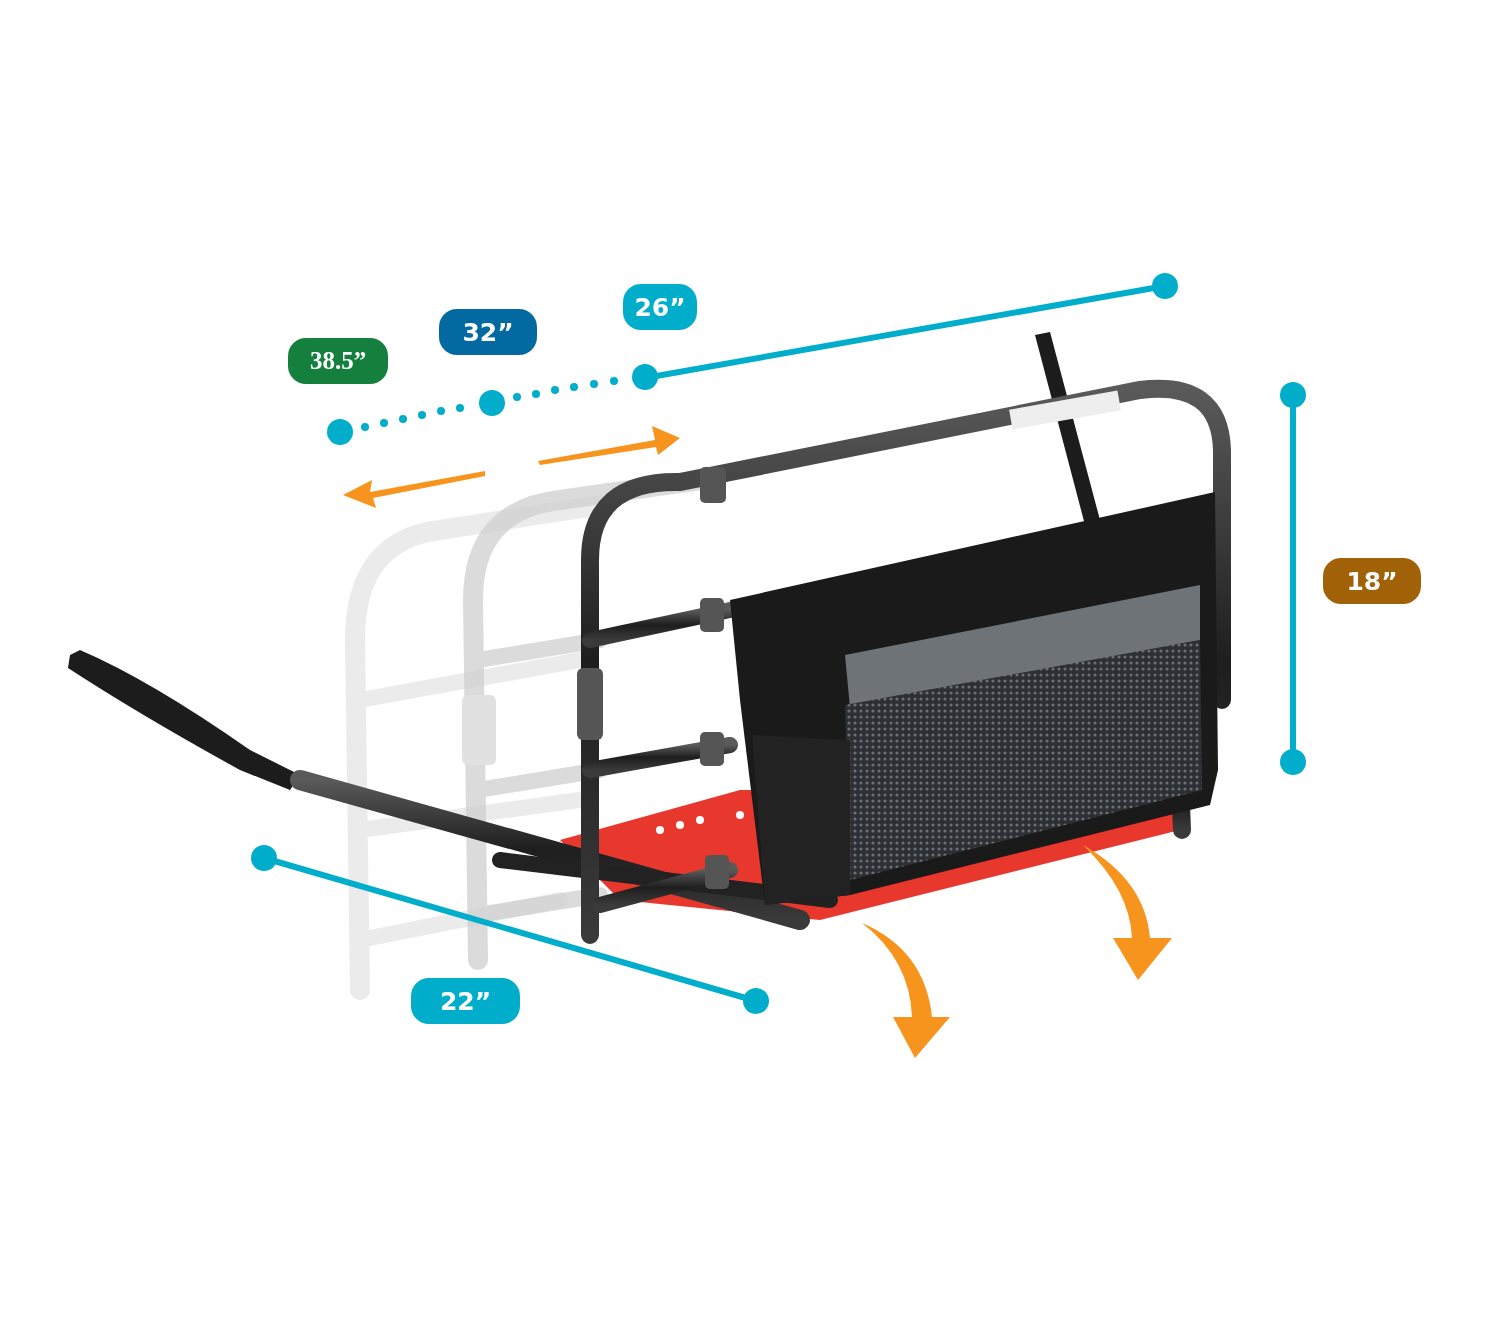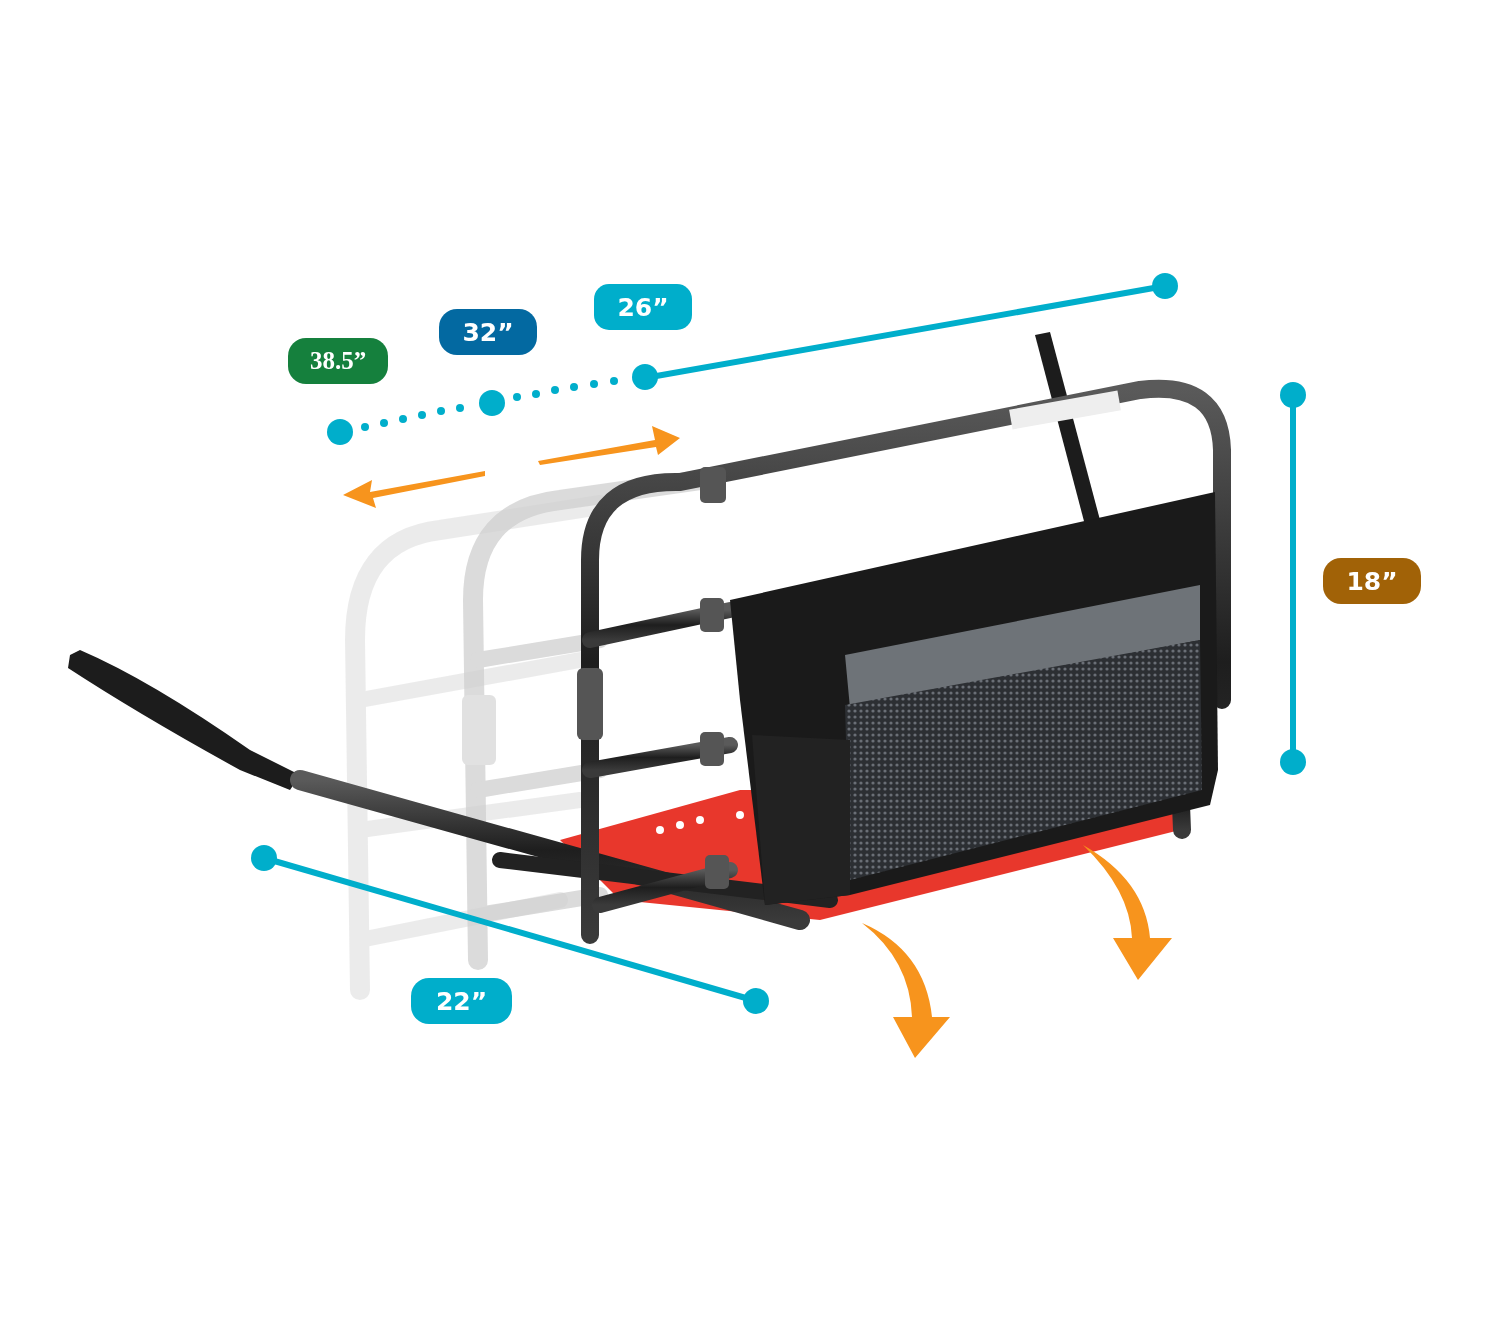--- a/index.html
+++ b/index.html
@@ -128,16 +128,16 @@
     <g fill="#F7941D">
       <path d="M862 923 Q925 950 932 1017 L950 1017 L915 1058 L893 1017 L912 1017 Q910 960 862 923 Z"></path>
     </g>
     <g fill="#F7941D">
       <path d="M1083 845 Q1145 880 1150 938 L1172 938 L1138 980 L1113 938 L1132 938 Q1130 890 1083 845 Z"></path>
     </g>
   </svg>
 
   <div class="badge" style="left:288px; top:338px; width:100px; background:#15803d;font-family:Liberation Serif, serif;">38.5”</div>
   <div class="badge" style="left:439px; top:309px; width:98px; background:#0369a1;">32”</div>
-  <div class="badge" style="left:594px; top:284px; width:98px; background:#00AECB;border-radius:15px;">26”</div>
+  <div class="badge" style="left:623px; top:284px; width:74px; background:#00AECB;">26”</div>
   <div class="badge" style="left:1323px; top:558px; width:98px; background:#a16207;">18”</div>
-  <div class="badge" style="left:411px; top:978px; width:101px; background:#00AECB;">22”</div>
+  <div class="badge" style="left:411px; top:978px; width:109px; background:#00AECB;">22”</div>
 </div>
 
 </body></html>

